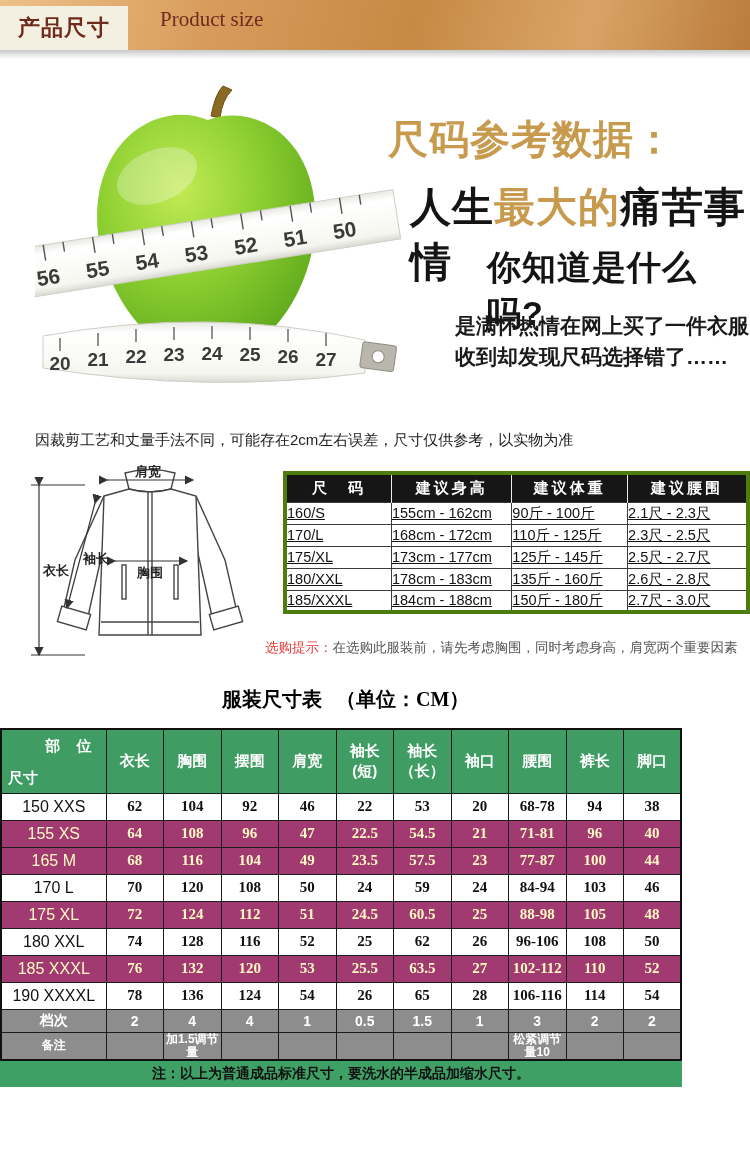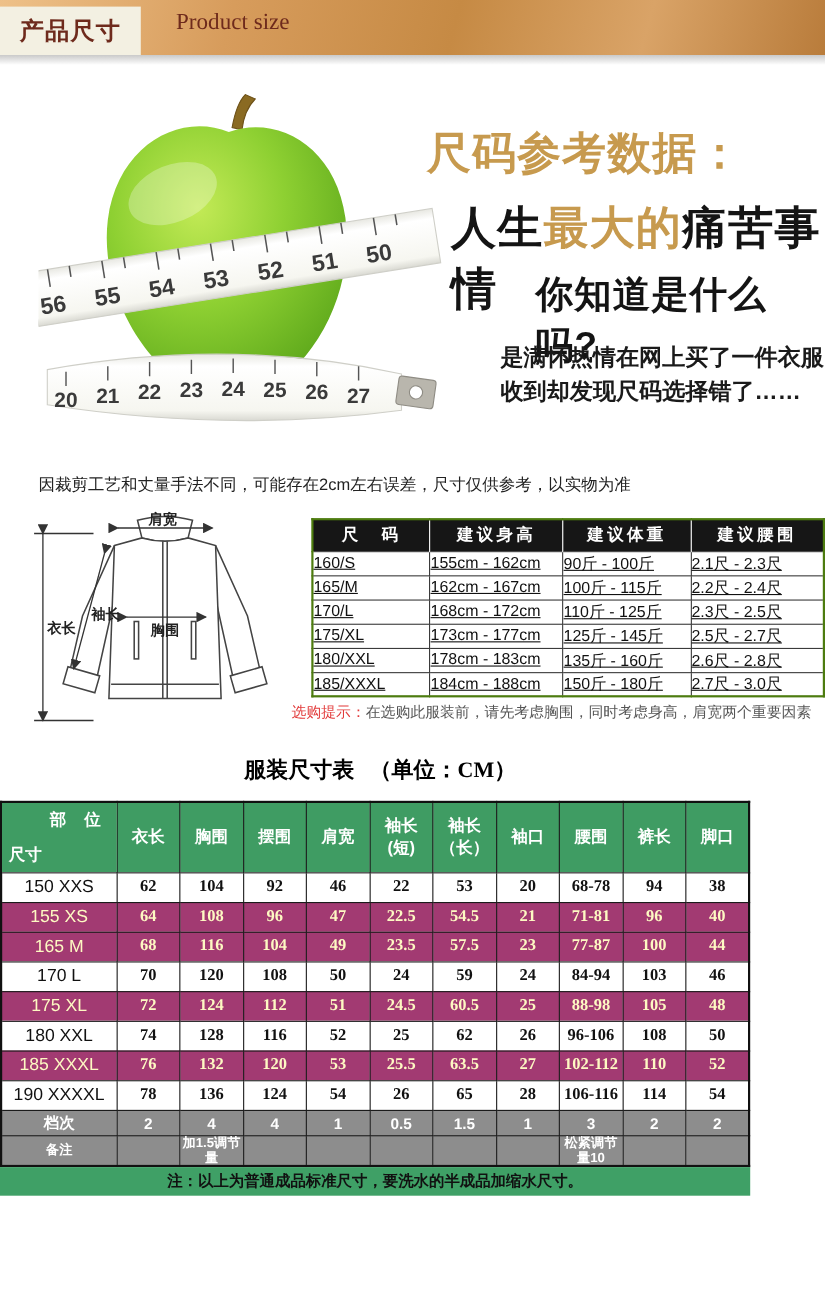--- a/index.html
+++ b/index.html
@@ -25,21 +25,21 @@
   .hero-line3 { position:absolute; left:487px; top:245px; font-size:34px; font-weight:bold; color:#141414; letter-spacing:1px; }
   .hero-body { position:absolute; left:455px; top:310px; font-size:21px; font-weight:bold; color:#1a1a1a; line-height:31px; }
 
   .tolerance { position:absolute; left:35px; top:431px; font-size:15px; color:#222; }
 
   
   .jacket-svg { position:absolute; left:25px; top:465px; }
 
   
   .suggest-wrap { position:absolute; left:283px; top:471px; width:467px; }
-  table.suggest { width:100%; border-collapse:collapse; table-layout:fixed; border:2px solid #4d7c0f; }
+  table.suggest { width:100%; border-collapse:collapse; table-layout:fixed; border:4px solid #4d7c0f; }
   table.suggest thead th { background:#161616; color:#fff; font-size:15px; font-weight:bold; height:29px;
     letter-spacing:3px; border-left:1px solid #eee; }
   table.suggest thead th:first-child { border-left:none; }
   table.suggest tbody td { border:1px solid #3a3a3a; text-align:left; font-size:14.5px; color:#111; height:22px;text-decoration:underline; }
 
   .tip { position:absolute; left:265px; top:639px; font-size:13.5px; }
   .tip .tip-label { color:#e23b3b; }
   .tip .tip-text { color:#555; }
 
   
@@ -229,26 +229,20 @@
           </tr>
         </thead>
       <tbody>
           <tr>
             <td>160/S</td>
             <td>155cm - 162cm</td>
             <td>90斤 - 100斤</td>
             <td>2.1尺 - 2.3尺</td>
           </tr>
           <tr>
-            <td>165/M</td>
-            <td>162cm - 167cm</td>
-            <td>100斤 - 115斤</td>
-            <td>2.2尺 - 2.4尺</td>
-          </tr>
-          <tr>
             <td>170/L</td>
             <td>168cm - 172cm</td>
             <td>110斤 - 125斤</td>
             <td>2.3尺 - 2.5尺</td>
           </tr>
           <tr>
             <td>175/XL</td>
             <td>173cm - 177cm</td>
             <td>125斤 - 145斤</td>
             <td>2.5尺 - 2.7尺</td>

